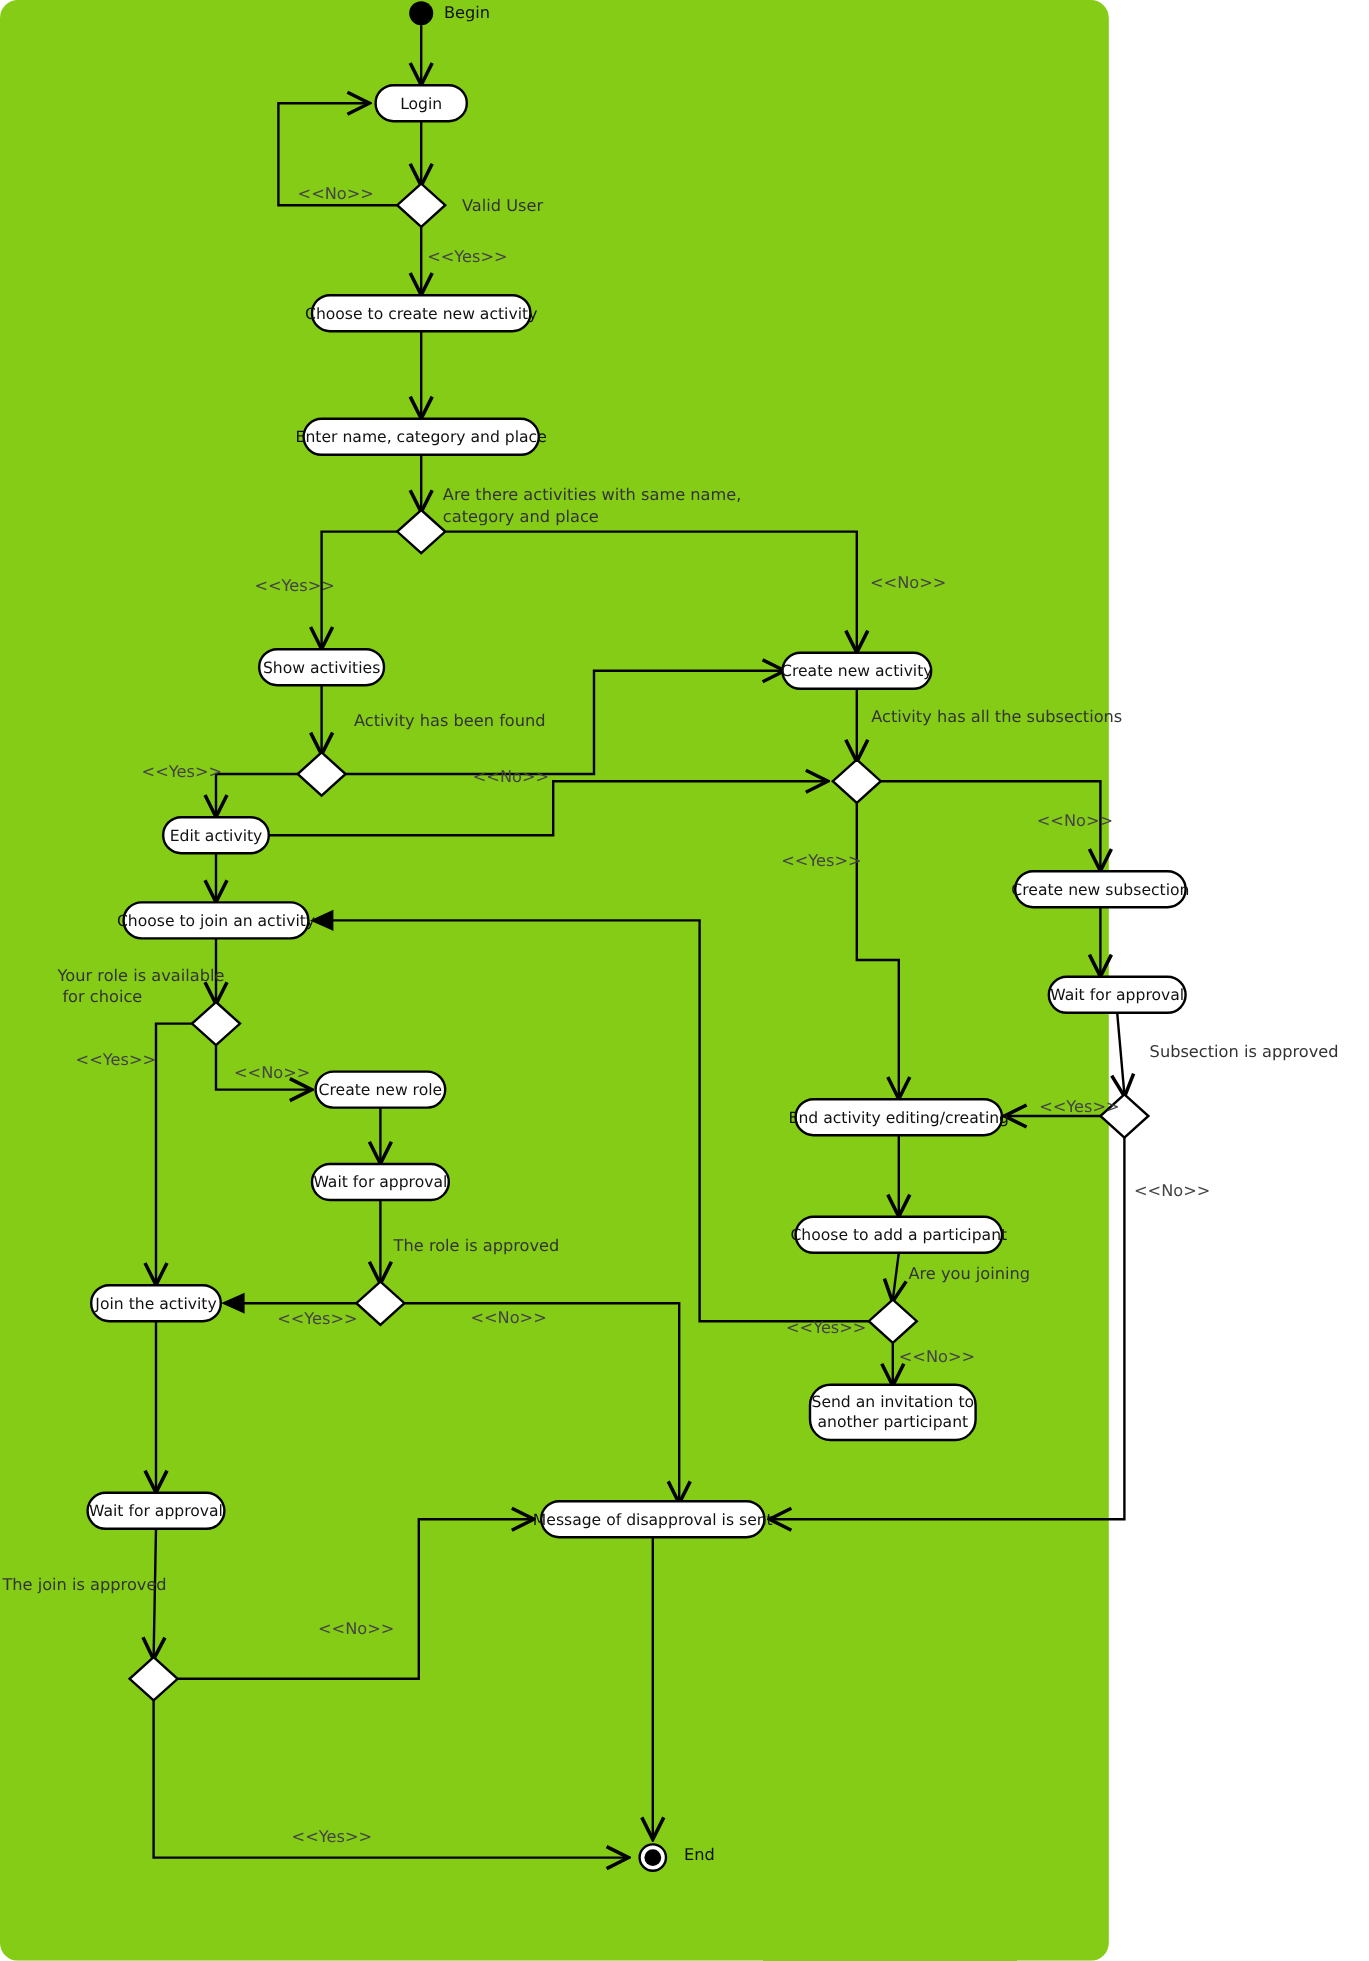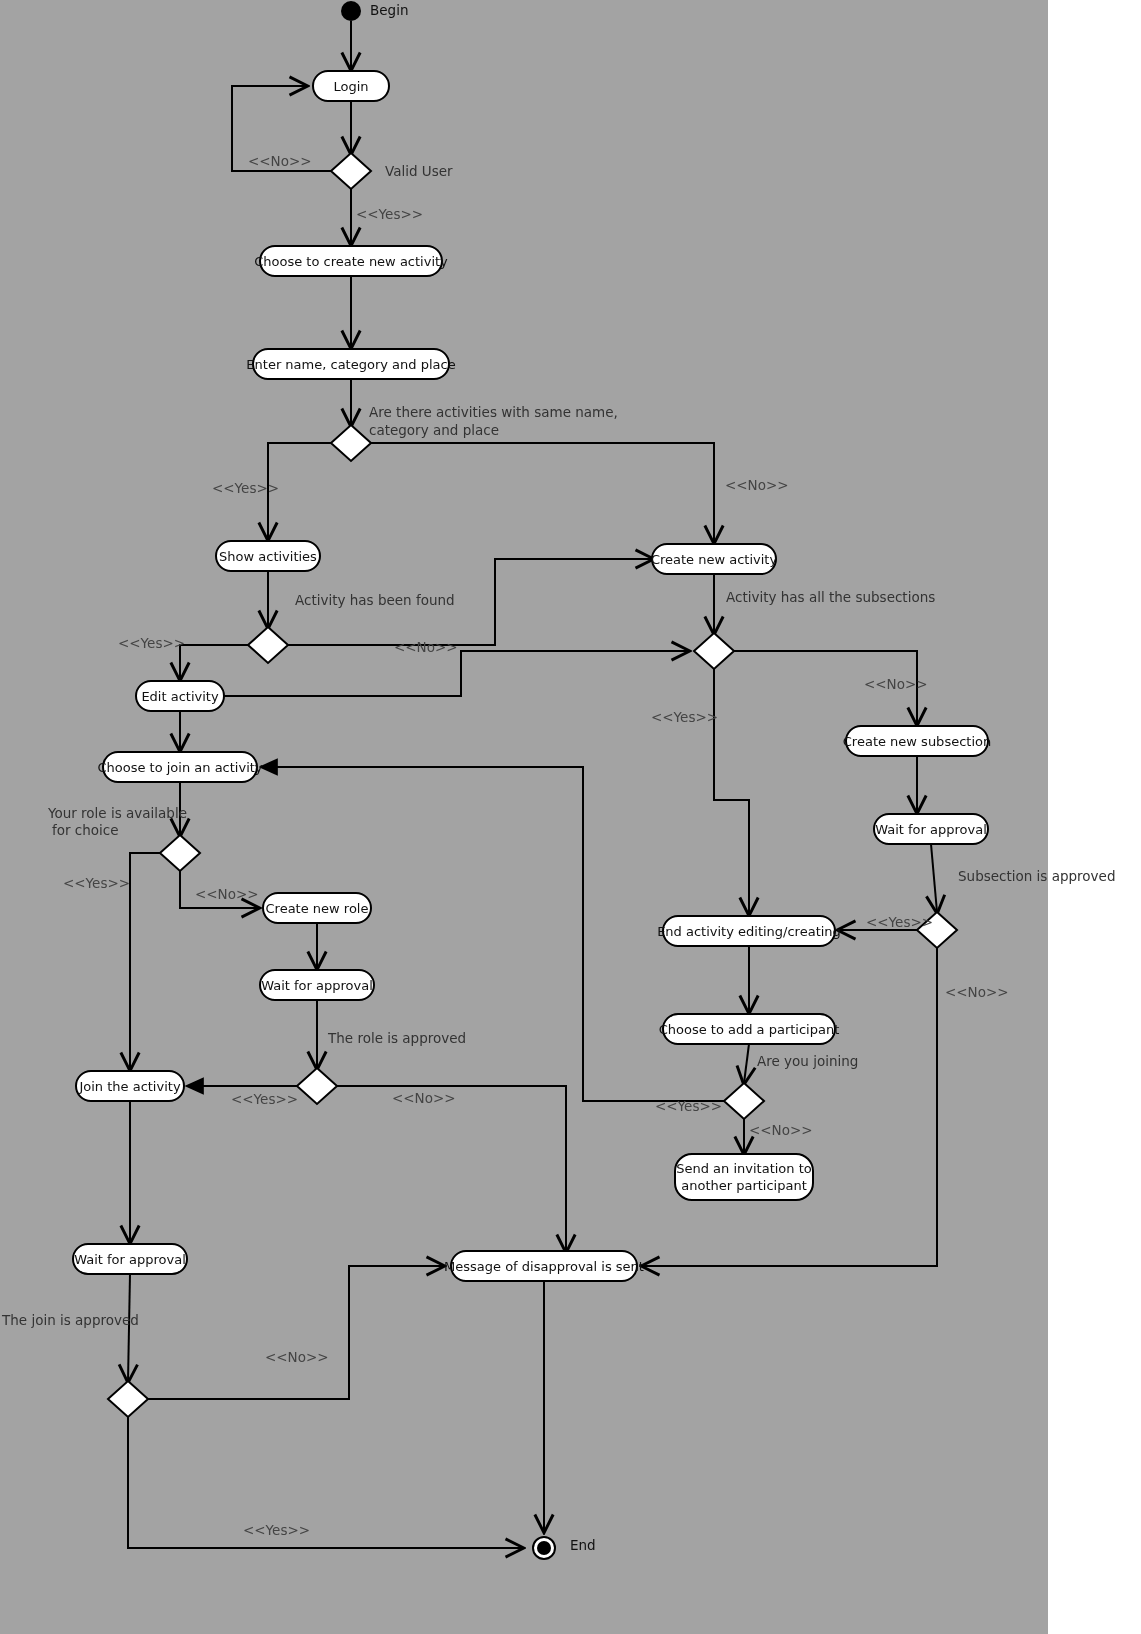--- a/index.html
+++ b/index.html
@@ -8,23 +8,24 @@
     background: #ffffff;
   }
   body {
     width: 1141px;
     height: 1634px;
     font-family: "DejaVu Sans", sans-serif;
     overflow: hidden;
   }
   #diagram-root {
     position: relative;
-    width: 1048px;
+    width: 924px;
     height: 1634px;
-    background: #a3a3a3;
+    background: #84cc16;
+    border-radius: 15px;
   }
   svg#uml-canvas {
     display: block;
     width: 1141px;
     height: 1634px;
   }
   .node-shape {
     fill: #ffffff;
     stroke: #000000;
     stroke-width: 2;

